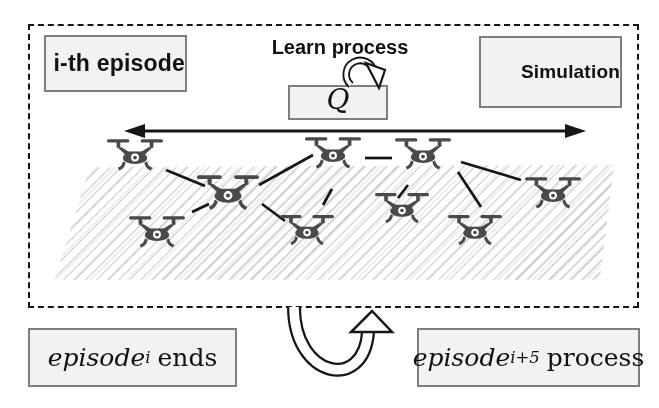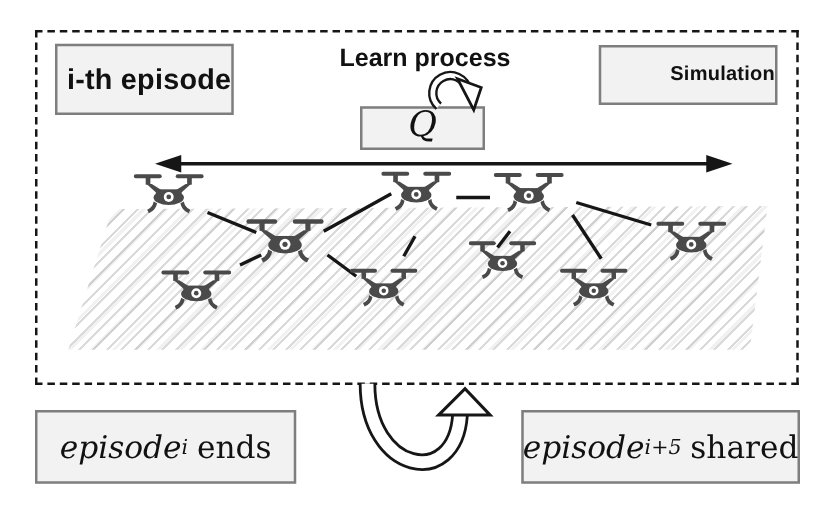--- a/index.html
+++ b/index.html
@@ -19,21 +19,21 @@
     clip-path:polygon(7% 6%, 99.3% 4%, 96.8% 99%, 0.8% 99%);
   }
   .box{
     position:absolute;background:var(--box-fill,#f2f2f2);
     border:2px solid var(--box-border,#7e7e7e);
     box-sizing:border-box;display:flex;align-items:center;justify-content:center;
     white-space:nowrap;
   }
   .bold-label{font-weight:bold;letter-spacing:0.2px;justify-content:flex-end;}
   #ith-box{left:44px;top:35px;width:143px;height:57px;font-size:23px;}
-  #sim-box{left:479px;top:36px;width:143px;height:48px;font-size:16px;}
+  #sim-box{left:479px;top:36px;width:143px;height:72px;font-size:19px;}
   #learn-label{
     position:absolute;left:262px;top:36px;width:156px;text-align:center;
     font-weight:bold;font-size:20px;
   }
   #q-box{
     left:288px;top:85px;width:100px;height:35px;
     font-family:"DejaVu Serif","Liberation Serif",serif;
     font-size:28px;align-items:flex-end;padding-bottom:2px;
   }
   .math-it{font-style:italic;}
@@ -135,16 +135,16 @@
 
   <div class="box serif-box" id="ends-box">
     <span class="math-it">episode</span>
       <span class="math-sub">i</span>
       <span class="word-after">ends</span>
   </div>
 
   <div class="box serif-box" id="starts-box">
     <span class="math-it">episode</span>
       <span class="math-sub">i+5</span>
-      <span class="word-after">shared</span>
+      <span class="word-after">process</span>
   </div>
 
 </div>
 
 </body></html>

